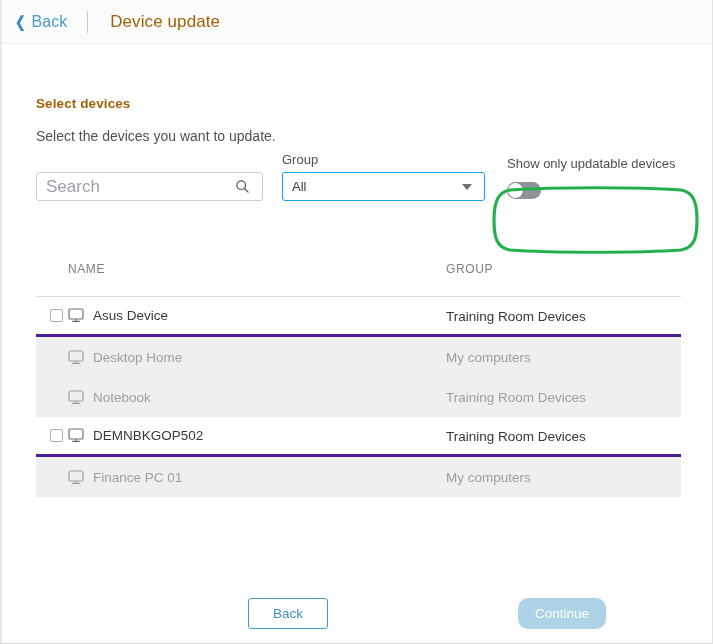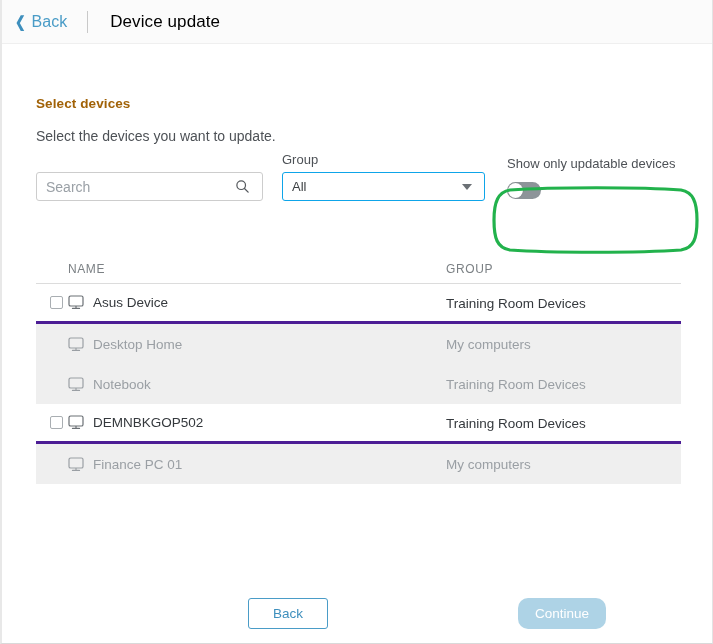--- a/index.html
+++ b/index.html
@@ -56,21 +56,21 @@
   }
   .header-divider {
     width: 1px;
     height: 22px;
     background: #c9c9c9;
     margin-left: 20px;
   }
   .header-title {
     margin-left: 22px;
     font-size: 17px;
-    color: #000000;
+    color: #a16207;
     letter-spacing: .1px;
   }
 
   
   .content {
     position: absolute;
     left: 0; top: 44px;
     width: 713px;
     height: 600px;
     background: #ffffff;
@@ -100,21 +100,21 @@
     border-radius: 3px;
     background: #fff;
     display: flex;
     align-items: center;
   }
   .search-input {
     border: none;
     outline: none;
     background: transparent;
     font-family: "Liberation Sans", sans-serif;
-    font-size: 14px;
+    font-size: 17px;
     color: #3c4043;
     padding: 0 0 0 9px;
     width: 182px;
     height: 100%;
   }
   .search-input::placeholder { color: #9aa0a6; }
   .search-icon {
     width: 28px;
     display: flex;
     align-items: center;
@@ -191,21 +191,21 @@
   .table {
     position: absolute;
     left: 34px; top: 198px;
     width: 645px;
   }
   .th-row {
     display: flex;
     align-items: flex-end;
     height: 34px;
     border-bottom: 1px solid #dcdcdc;
-    padding-bottom: 7px;
+    padding-bottom: 20px;
   }
   .th {
     font-size: 12px;
     color: #7b8084;
     letter-spacing: .6px;
   }
   .col-check { width: 32px; flex: none; }
   .col-name  { width: 378px; flex: none; }
   .col-group { flex: 1; }
 

